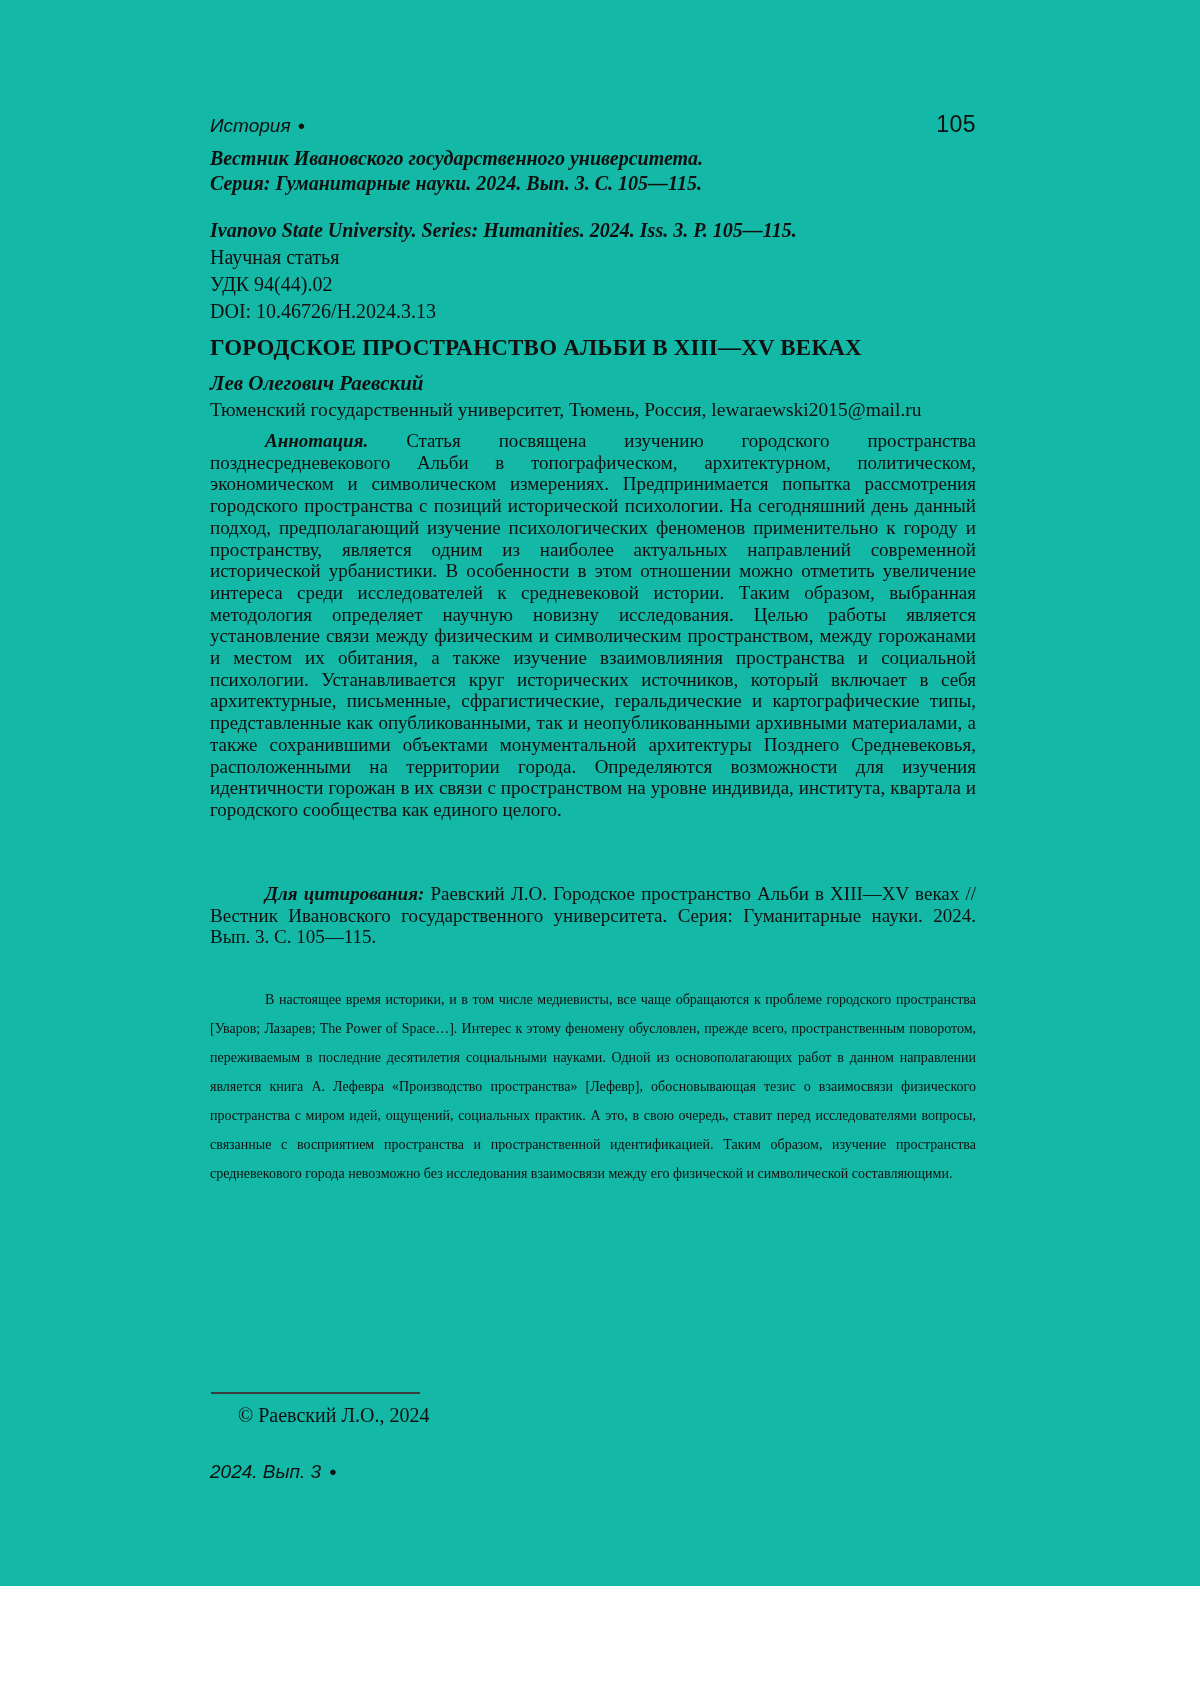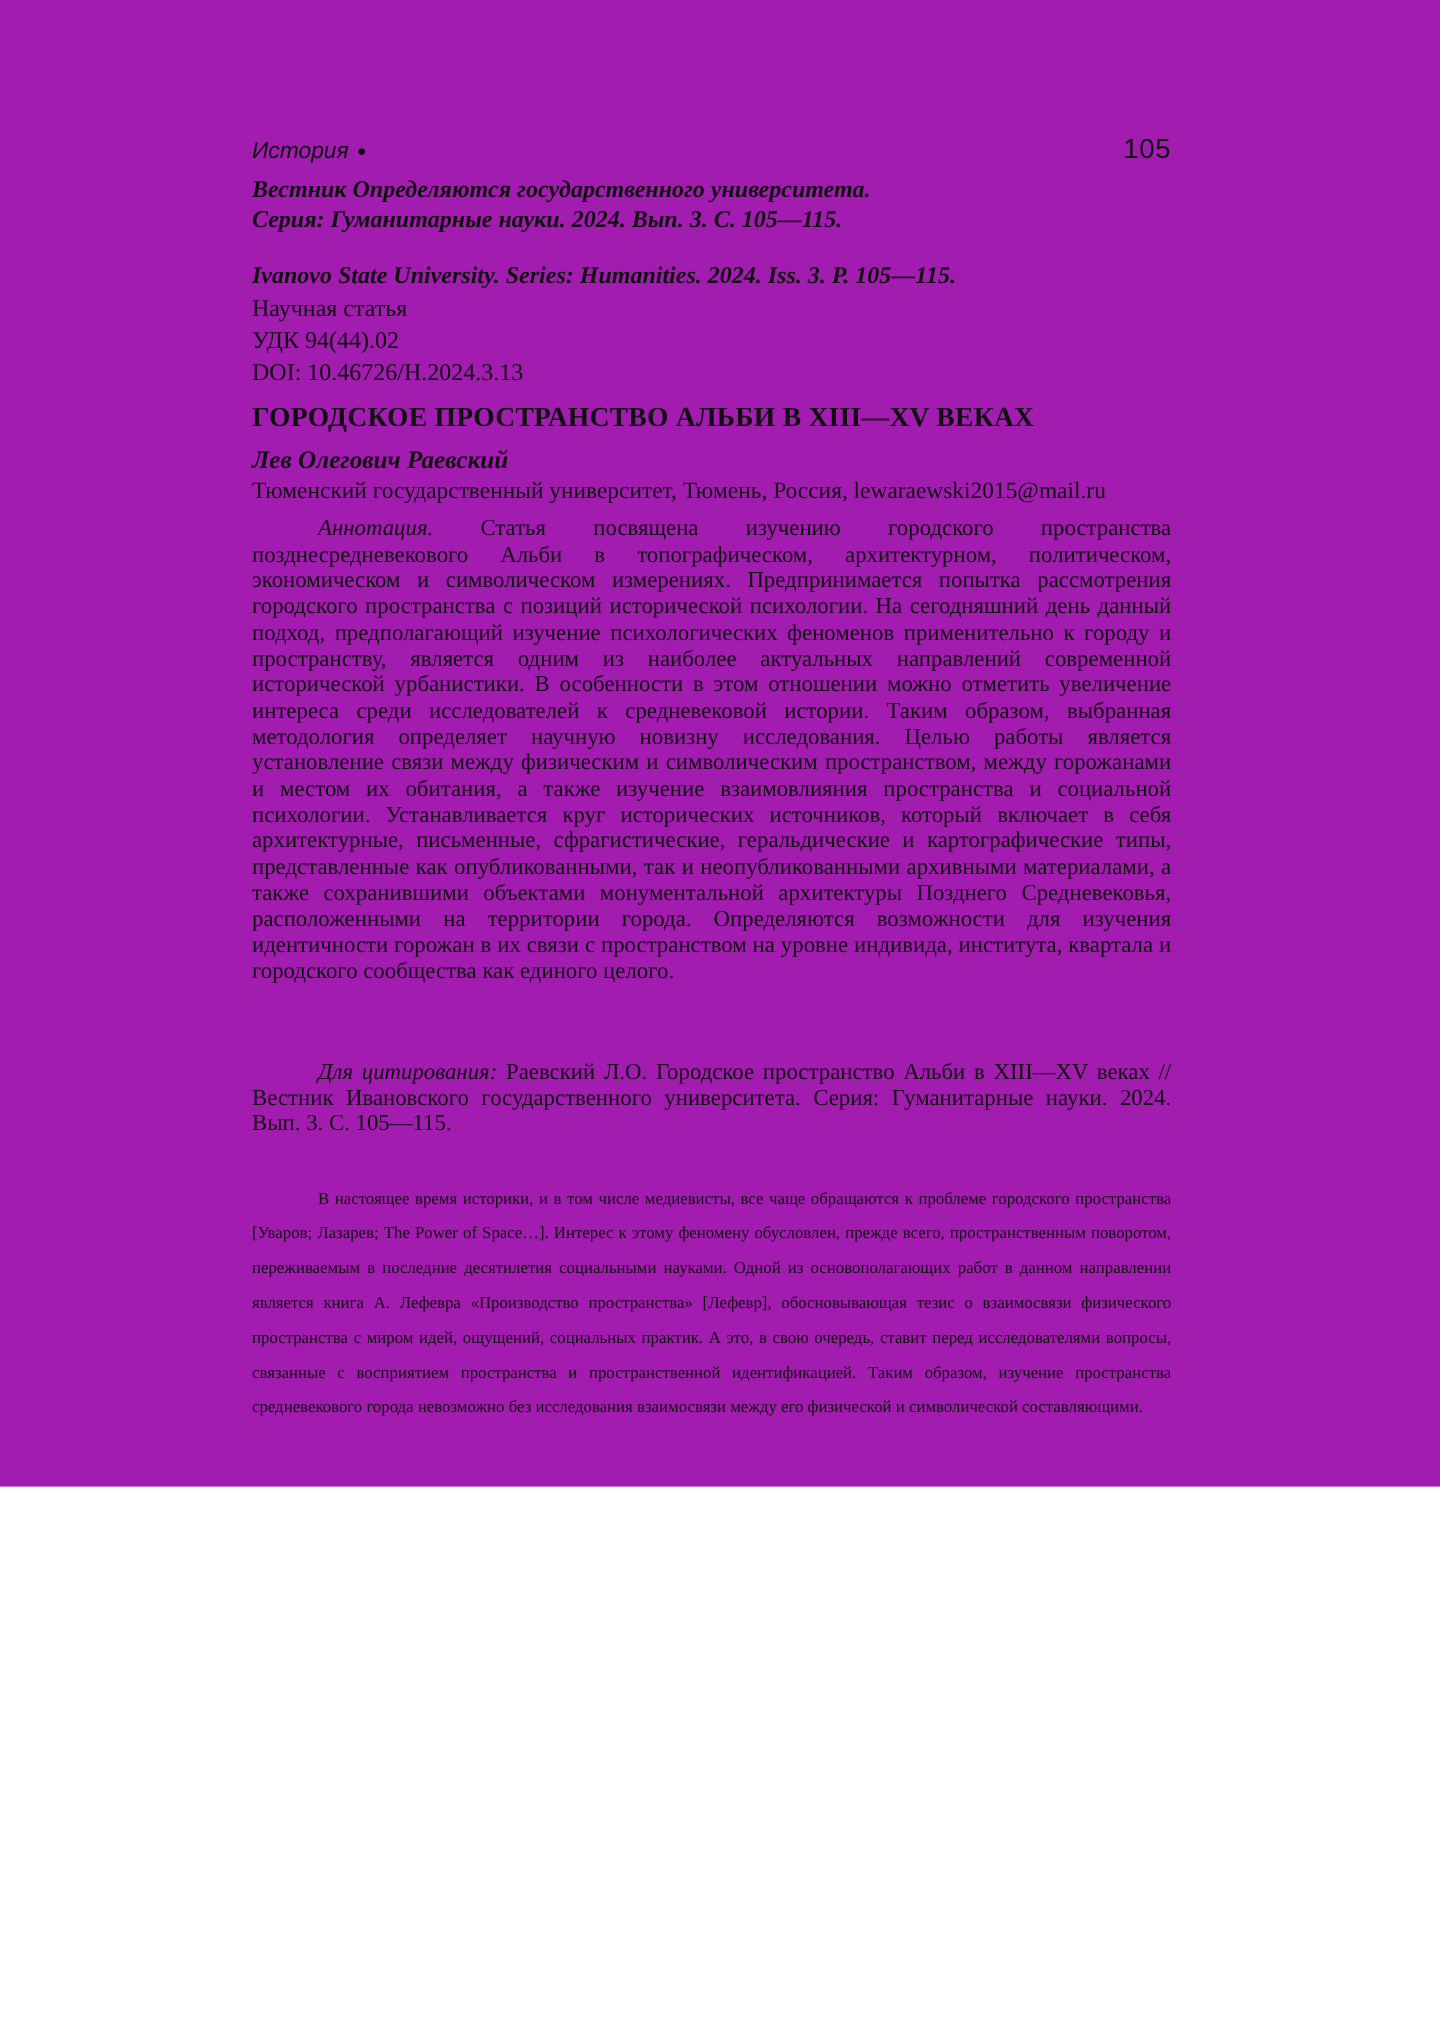--- a/index.html
+++ b/index.html
@@ -1,20 +1,20 @@
 <!DOCTYPE html>
 <html lang="ru"><head>
 <meta charset="utf-8">
 <style>
   html, body { margin: 0; padding: 0; background: #ffffff; }
   .page {
     position: relative;
     width: 1200px;
-    height: 1239px;
-    background: #a21caf;
+    height: 1586px;
+    background: #14b8a6;
     color: #101010;
     font-family: "Liberation Serif", serif;
     overflow: hidden;
   }
   .col { position: absolute; left: 210px; width: 766px; }
 
   .running-head {
     top: 93px;
     display: flex;
     justify-content: space-between;
@@ -50,21 +50,21 @@
     text-align: justify;
     text-indent: 55px;
     hyphens: auto;
     -webkit-hyphens: auto;
   }
   .abstract  { top: 430px; font-size: 19px; line-height: 21.7px; }
   .keywords  { top: 830px; font-size: 19px; line-height: 21.7px; }
   .citation  { top: 883px; font-size: 19px; line-height: 21.7px; }
   .body-par  { top: 962px; font-size: 14px; line-height: 29px; margin-top: 23px; }
 
-  .lbl { font-weight: normal; font-style: italic; }
+  .lbl { font-weight: bold; font-style: italic; }
 
   .footnote-rule {
     position: absolute;
     top: 1392px;
     left: 211px;
     width: 209px;
     height: 2px;
     background: #3c3c3c;
   }
   .copyright { position: absolute; top: 1404px; left: 238px; font-size: 20px; }
@@ -85,21 +85,21 @@
 <div class="page">
 
   <header class="col running-head">
     <span>
       <span>История</span><span class="bullet">●</span>
     </span>
     <span class="page-number">105</span>
   </header>
 
   <section class="col journal-info">
-    <div>Вестник Определяются государственного университета.</div>
+    <div>Вестник Ивановского государственного университета.</div>
     <div>Серия: Гуманитарные науки. 2024. Вып. 3. С. 105—115.</div>
     <div class="journal-en">Ivanovo State University. Series: Humanities. 2024. Iss. 3. P. 105—115.</div>
   </section>
 
   <section class="col article-meta">
     <div>Научная статья</div>
     <div>УДК 94(44).02</div>
     <div>DOI: 10.46726/H.2024.3.13</div>
   </section>
 

